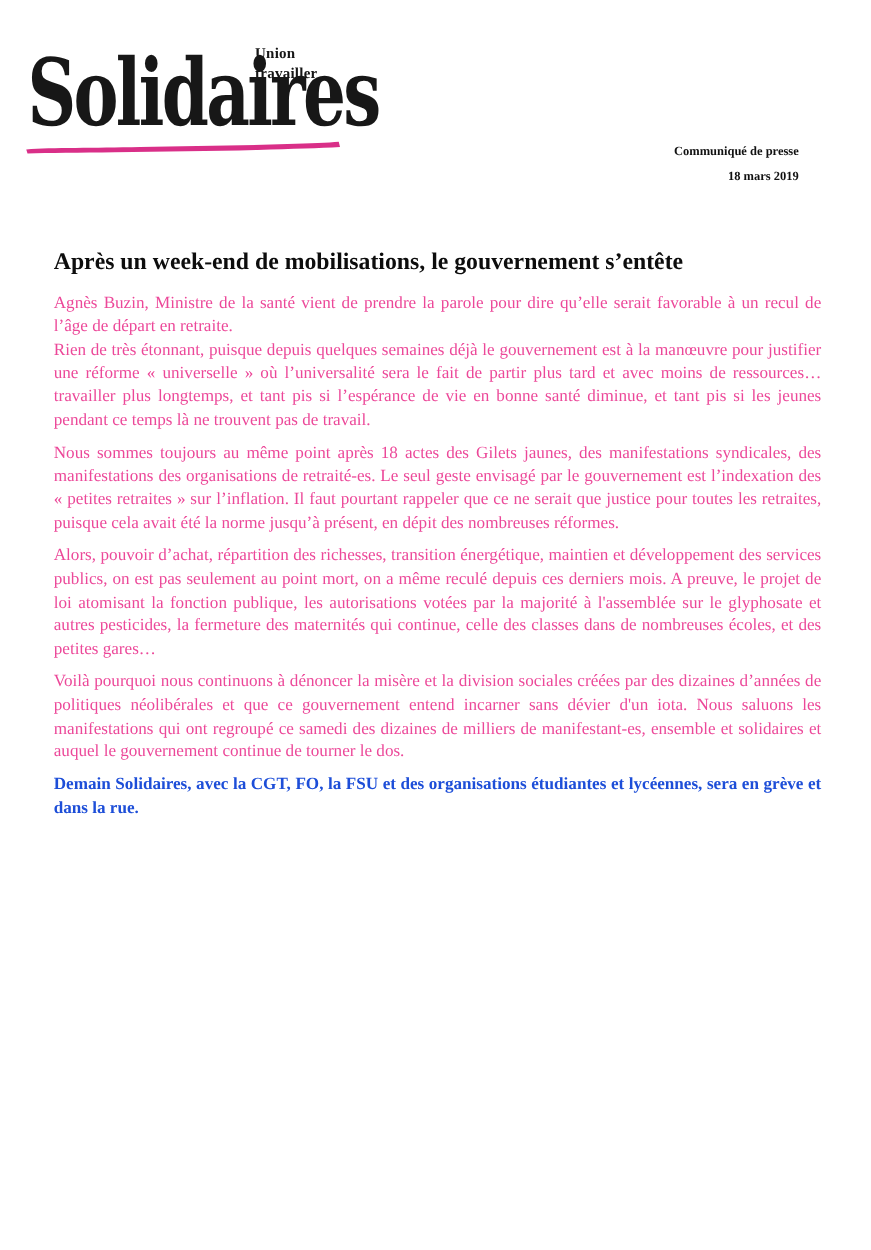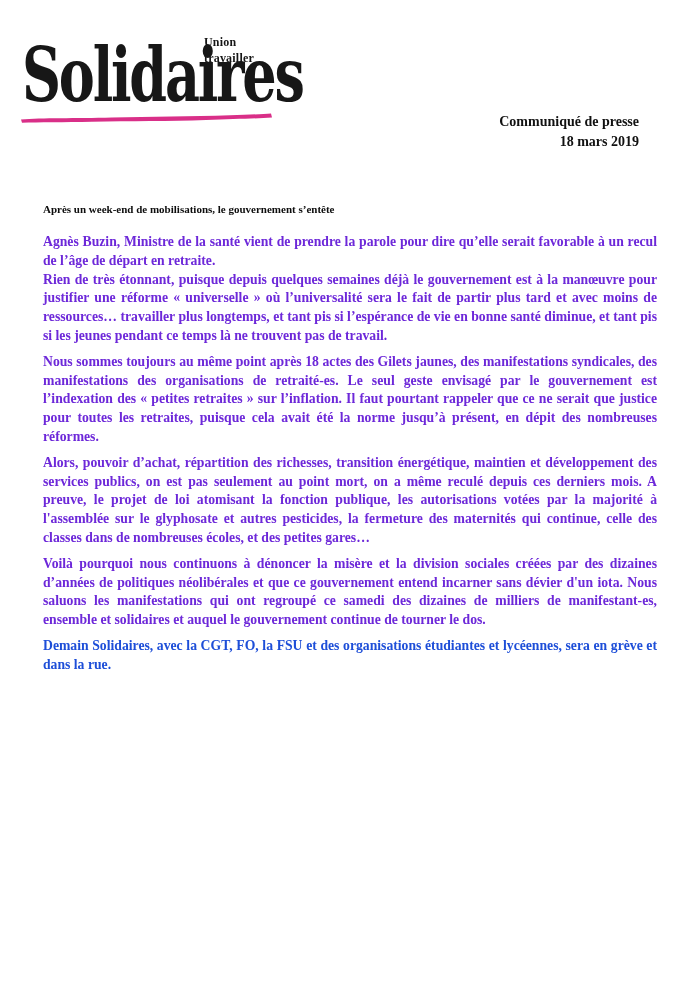--- a/index.html
+++ b/index.html
@@ -60,46 +60,45 @@
     height: 16px;
   }
 
   
   .pr-header {
     position: absolute;
     top: 112px;
     right: 58px;
     text-align: right;
     font-weight: bold;
-    font-size: 14px;
+    font-size: 10px;
     line-height: 19.5px;
     color: #111111;
   }
 
   
   .content {
     position: absolute;
     left: 43px;
     top: 199px;
     width: 614px;
   }
   .doc-title {
-    font-size: 11px;
+    font-size: 19px;
     line-height: 21px;
     font-weight: bold;
     color: #0d0d0d;
     margin: 0 0 13px 0;
   }
   .content p {
     font-size: 13.7px;
     line-height: 18.8px;
     text-align: justify;
     margin: 0 0 7px 0;
-    color: #6d28d9;
-    font-weight: bold;
+    color: #ec4899;
   }
   .content p.no-gap { margin-bottom: 0; }
   .content p.bold { font-weight: bold; color: #1d4ed8; }
 </style>
 </head>
 <body>
 
 <div class="page">
 
   <div class="logo">

